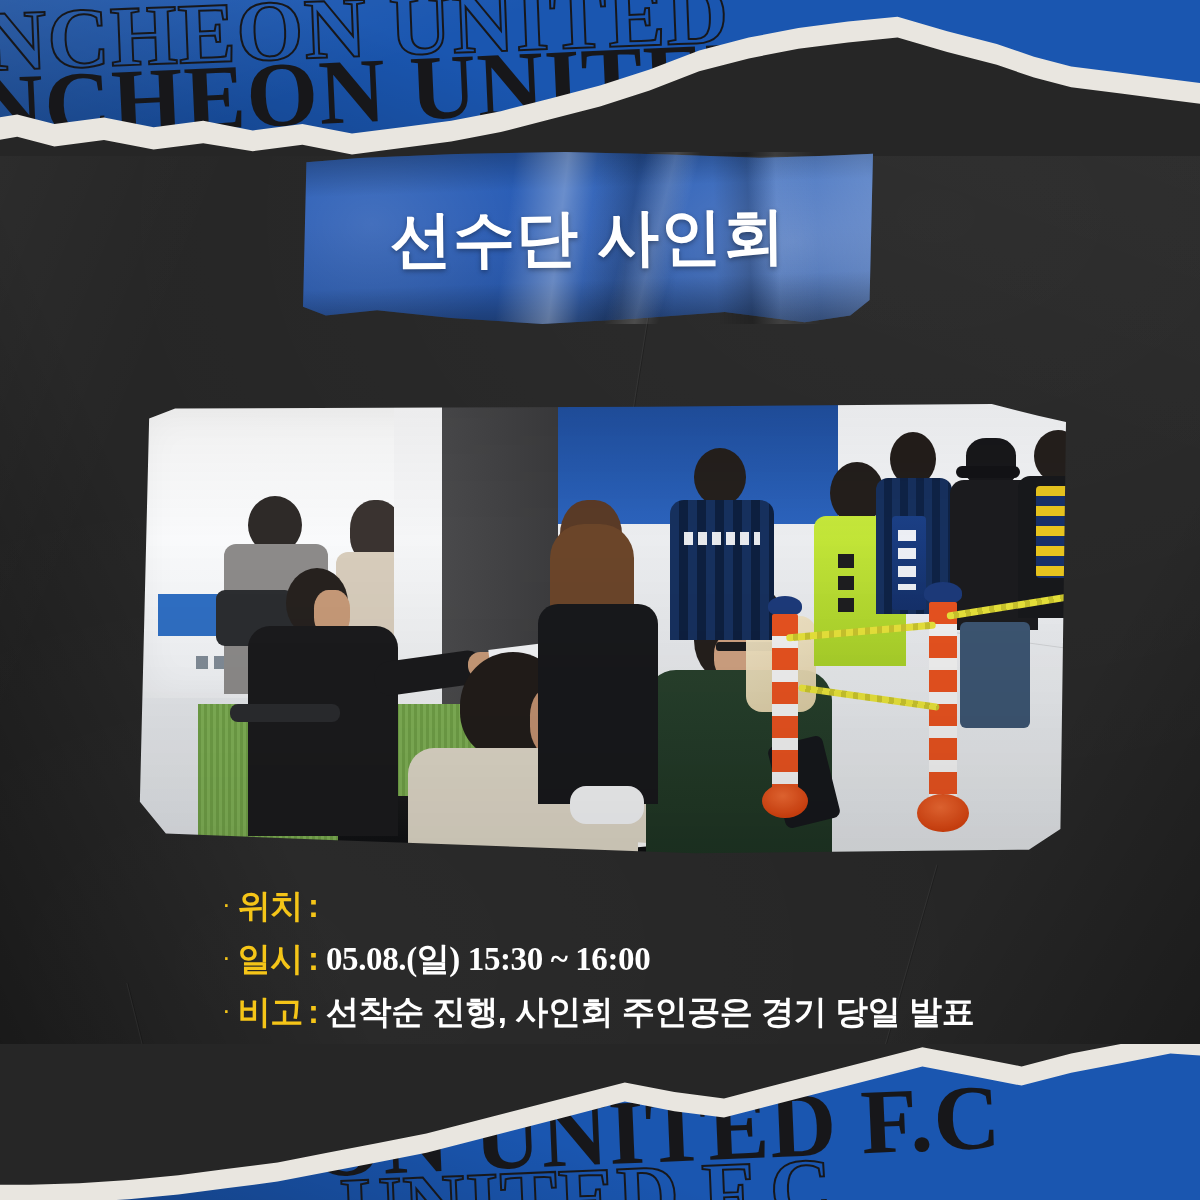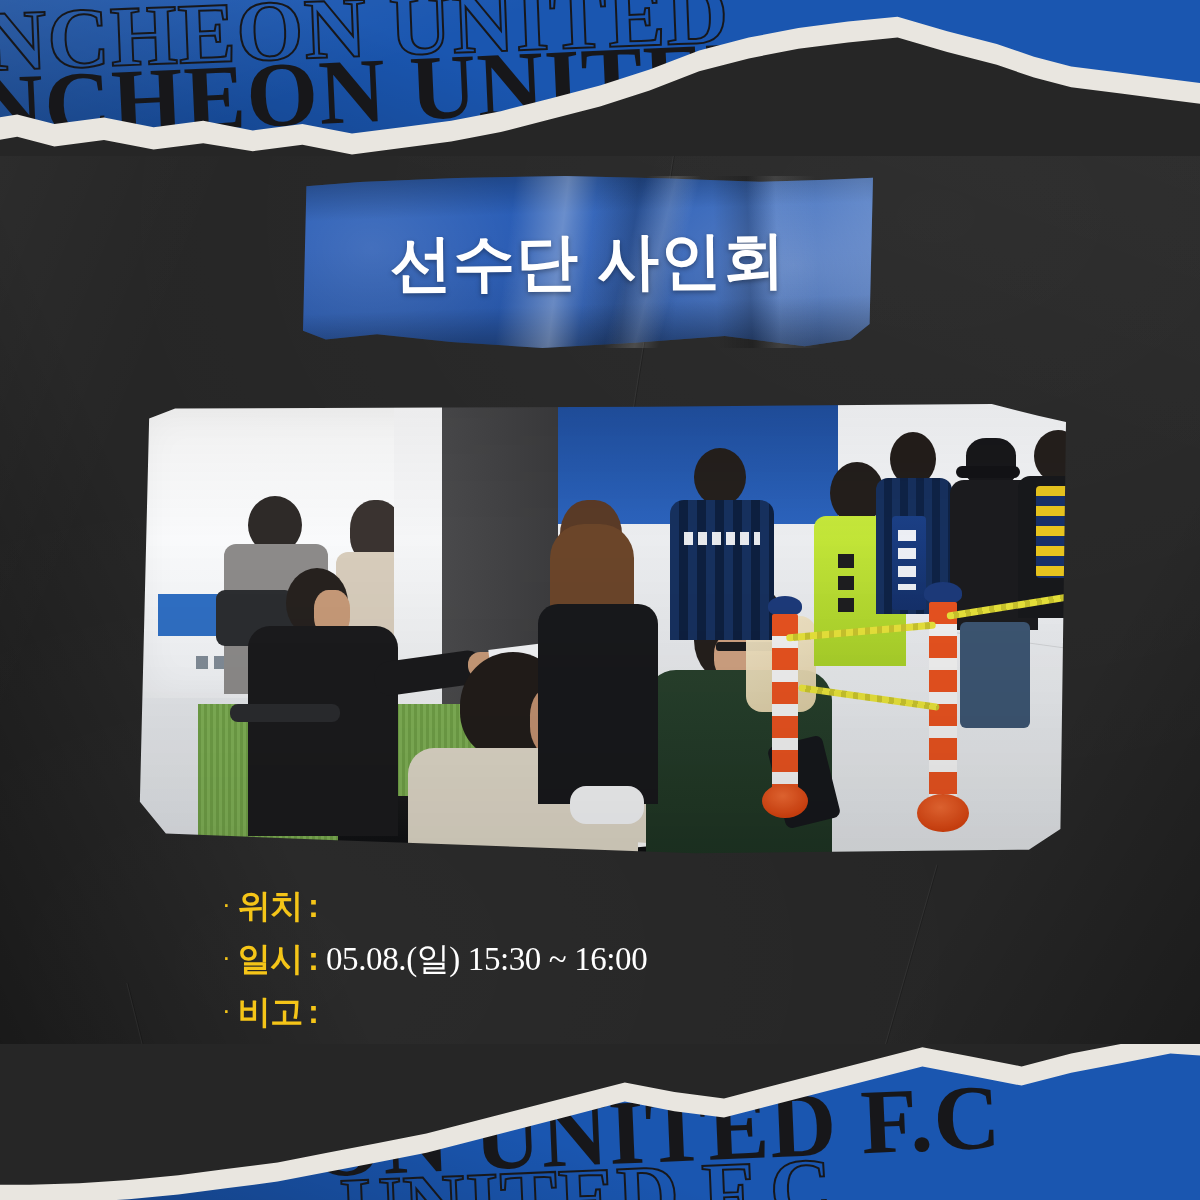--- a/index.html
+++ b/index.html
@@ -47,21 +47,21 @@
   .bw-outline{color:transparent;-webkit-text-stroke:2px #17171a;}
 
   
   .tear{position:absolute;left:0;width:1240px;}
   .tear-white{background:#e9e6e0;
     box-shadow:0 0 10px rgba(0,0,0,.35);}
   .tear-dark{background:#262626;}
 
   
   #title-banner{
-    position:absolute;left:303px;top:176px;width:570px;height:172px;
+    position:absolute;left:303px;top:152px;width:570px;height:172px;
   }
   .tape{
     position:absolute;inset:0;
     background:
       linear-gradient(97deg, rgba(255,255,255,0) 36%, rgba(255,255,255,.30) 45%, rgba(255,255,255,.05) 50%, rgba(0,0,0,.22) 57%, rgba(255,255,255,0) 66%),
       linear-gradient(255deg, rgba(255,255,255,.20) 2%, rgba(255,255,255,0) 22%),
       linear-gradient(178deg, rgba(0,0,0,.30) 0%, rgba(0,0,0,0) 24%, rgba(0,0,0,0) 72%, rgba(0,0,0,.38) 100%),
       radial-gradient(70% 140% at 86% 52%, rgba(255,255,255,.22), rgba(255,255,255,0) 58%),
       radial-gradient(45% 120% at 12% 42%, rgba(255,255,255,.12), rgba(255,255,255,0) 60%),
       linear-gradient(180deg,#2a5fb8 0%, #2a5cb4 42%, #27539f 100%);
@@ -116,21 +116,21 @@
   .chain{position:absolute;height:7px;border-radius:4px;
     background:repeating-linear-gradient(90deg,#e8e33a 0 7px,#c9c42c 7px 12px);}
 
   
   #info{position:absolute;left:222px;top:884px;width:860px;}
   .info-line{display:flex;align-items:baseline;gap:0;margin-bottom:8px;white-space:nowrap;}
   .bullet{color:#f5c518;font-size:26px;line-height:1;margin-right:7px;position:relative;top:-4px;}
   .label{color:#f5c518;font-weight:700;font-size:33px;letter-spacing:-.01em;}
   .colon{color:#f5c518;font-weight:700;font-size:33px;margin:0 7px 0 5px;}
   .value{color:#ffffff;font-weight:700;font-size:33px;letter-spacing:-.012em;}
-  .value.num{font-family:"Liberation Serif","DejaVu Serif",serif;font-weight:400;}
+  .value.num{font-family:"Liberation Serif","DejaVu Serif",serif;font-weight:700;}
 </style>
 </head>
 <body>
 
 <div id="stage">
 
   <div class="paper-texture"></div>
   <div class="crease" style="left:640px;top:150px;width:3px;height:420px;transform:rotate(9deg);"></div>
   <div class="crease" style="left:150px;top:980px;width:3px;height:200px;transform:rotate(-14deg);"></div>
   <div class="crease" style="left:900px;top:860px;width:3px;height:260px;transform:rotate(16deg);"></div>
@@ -302,17 +302,18 @@
       <span class="bullet">·</span>
       <span class="label">일시</span>
       <span class="colon">:</span>
       <span class="value num">05.08.(일) 15:30 ~ 16:00</span>
     </div>
 
     <div class="info-line">
       <span class="bullet">·</span>
       <span class="label">비고</span>
       <span class="colon">:</span>
+      <span class="value">선착순 진행, 사인회 주인공은 경기 당일 발표</span>
     </div>
 
   </div>
 
 </div>
 
 </body></html>

